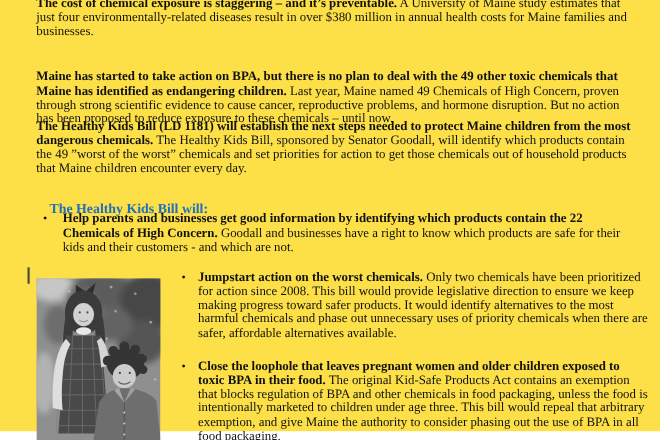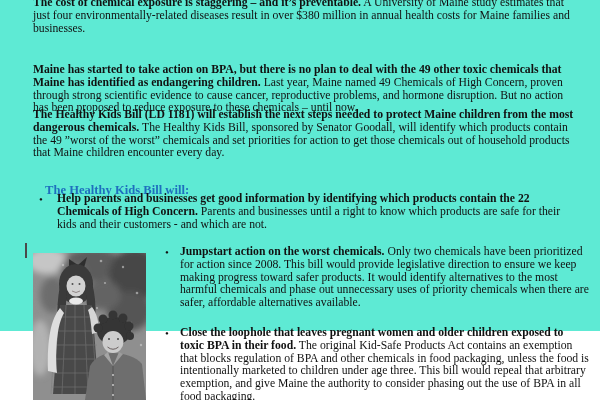--- a/index.html
+++ b/index.html
@@ -3,26 +3,26 @@
 <meta charset="utf-8">
 <style>
   html, body {
     margin: 0; padding: 0;
     width: 600px; height: 400px;
     overflow: hidden;
     background: #ffffff;
   }
   .page {
     position: relative;
-    width: 600px; height: 331px;
+    width: 600px; height: 392px;
     font-family: "Liberation Serif", "DejaVu Serif", serif;
     font-size: 11.7px;
     line-height: 12.8px;
     color: #111111;
-    background: #5eead4;
+    background: #fde047;
   }
   .para {
     position: absolute;
     left: 33px;
     width: 545px;
     margin: 0;
   }
   .para strong, .bullet strong { font-weight: bold; }
   .heading {
     position: absolute;
@@ -77,21 +77,21 @@
 
   <p class="para" id="para-3" style="top:109px">
     <strong>The Healthy Kids Bill (LD 1181) will establish the next steps needed to protect Maine children from the most dangerous chemicals.</strong><span> The Healthy Kids Bill, sponsored by Senator Goodall, will identify which products contain the 49 ”worst of the worst” chemicals and set priorities for action to get those chemicals out of household products that Maine children encounter every day.</span>
   </p>
 
   <h3 class="heading">The Healthy Kids Bill will:</h3>
 
   <div class="bullet" id="bullet-1">
     <span class="marker">•</span>
     <div class="btext">
-      <strong>Help parents and businesses get good information by identifying which products contain the 22 Chemicals of High Concern.</strong><span> Parents and businesses until a right to know which products are safe for their kids and their customers - and which are not.</span>
+      <strong>Help parents and businesses get good information by identifying which products contain the 22 Chemicals of High Concern.</strong><span> Goodall and businesses have a right to know which products are safe for their kids and their customers - and which are not.</span>
     </div>
   </div>
 
   <div class="change-bar"></div>
 
   <div class="photo">
     <svg width="113" height="147" viewBox="0 0 113 147" xmlns="http://www.w3.org/2000/svg">
       <defs>
         <filter id="soft" x="-20%" y="-20%" width="140%" height="140%">
           <feGaussianBlur stdDeviation="0.6"></feGaussianBlur>

